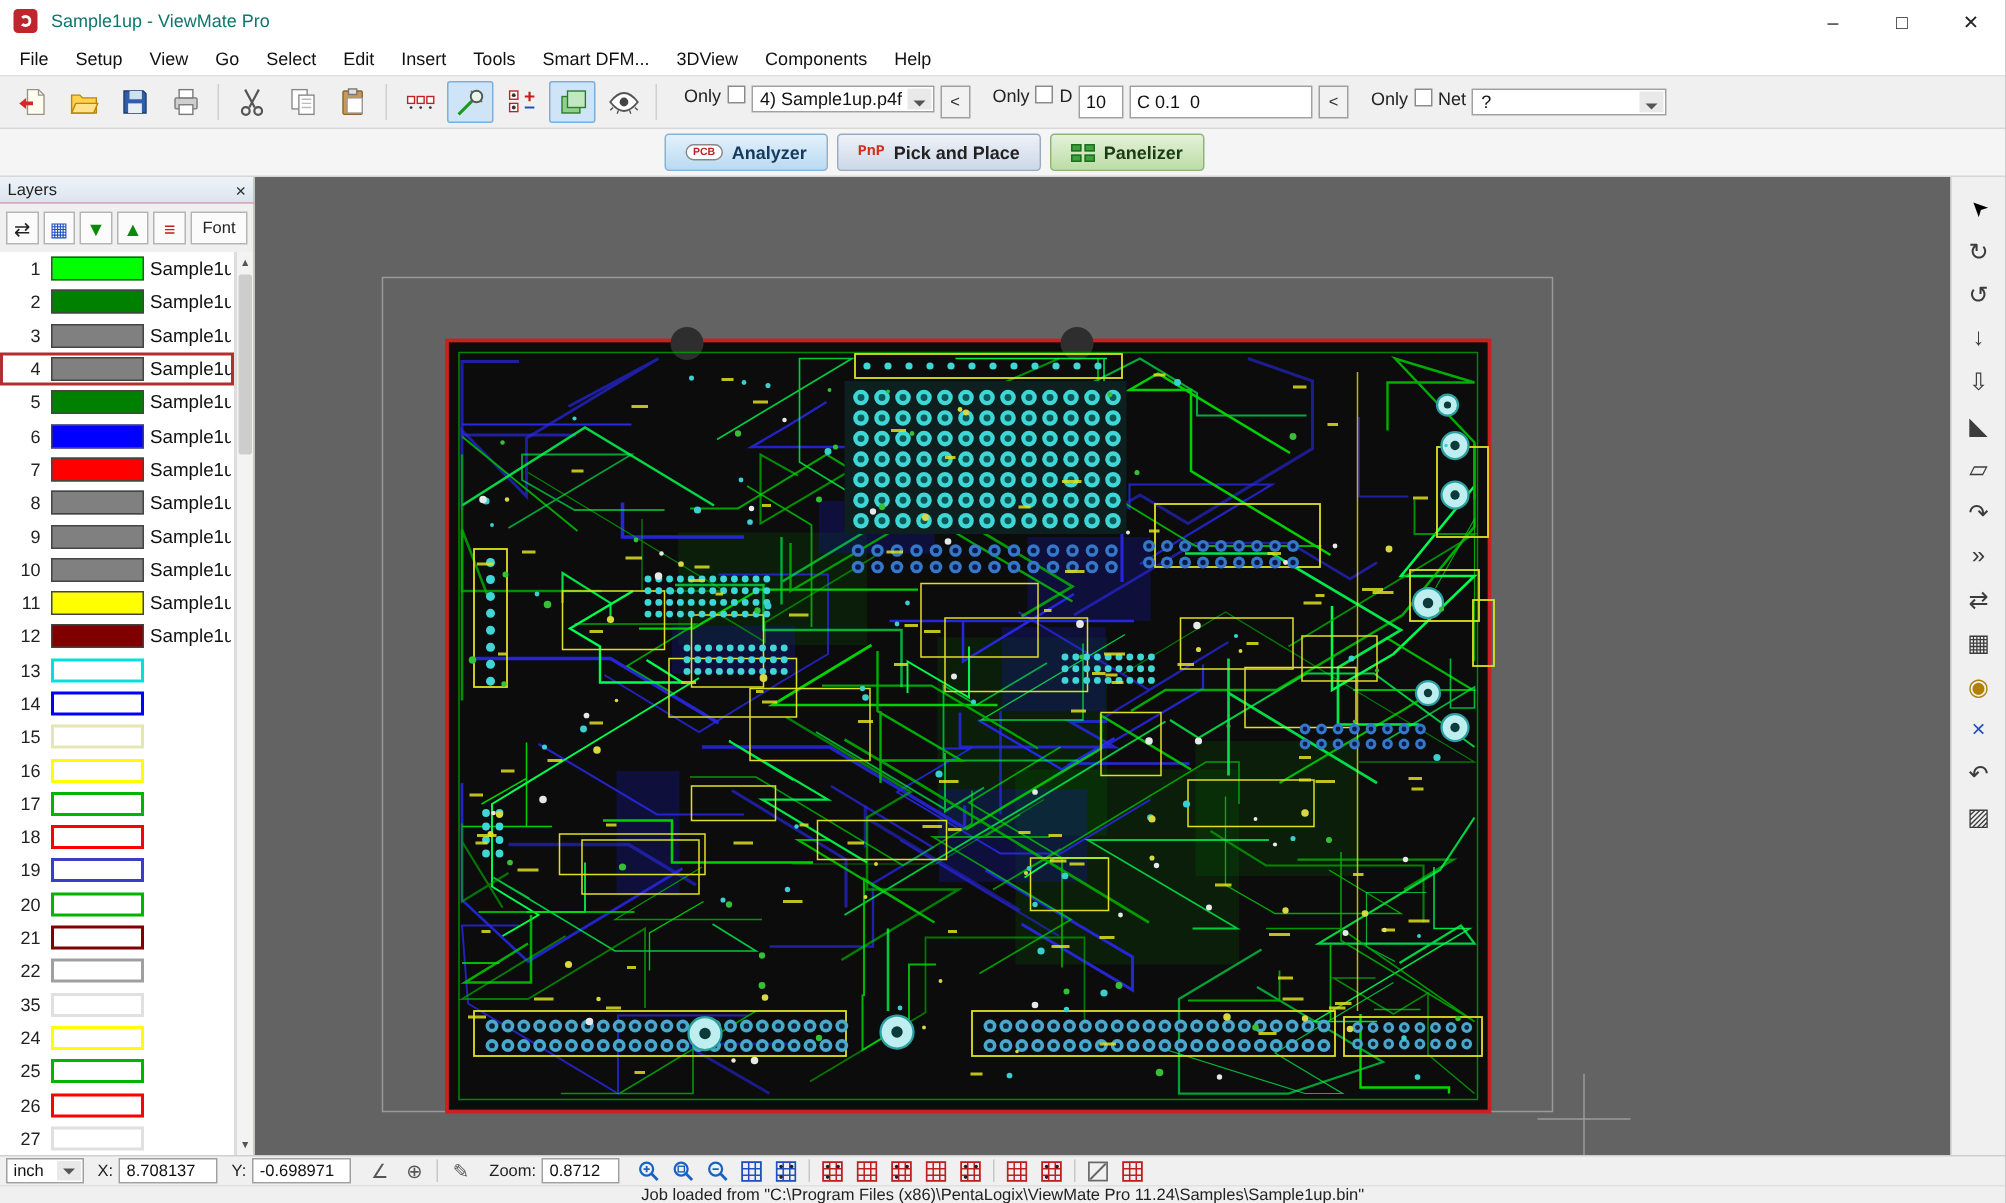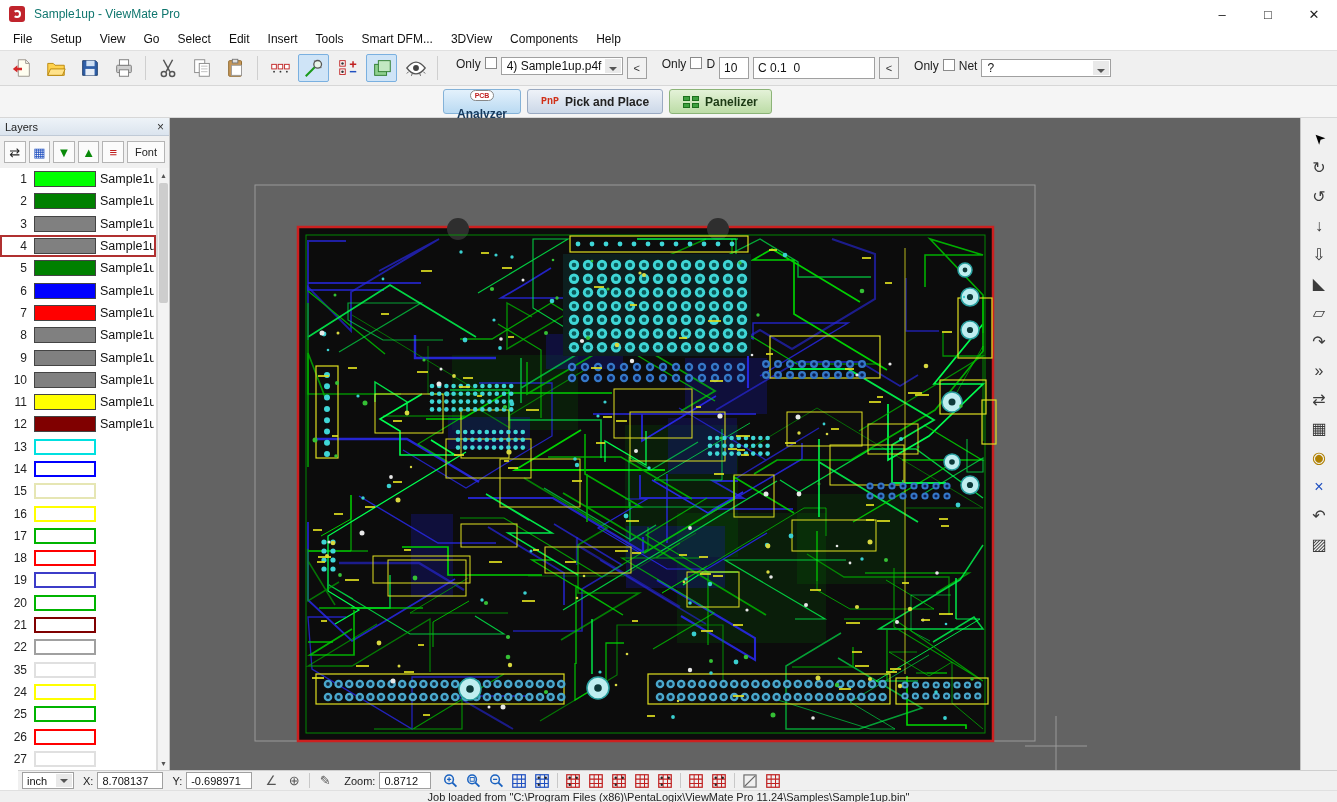--- a/index.html
+++ b/index.html
@@ -28,21 +28,21 @@
   .cb{width:12px;height:12px;border:1px solid #8a8a8a;background:#fff;display:inline-block;}
   .sel{height:18px;background:#fff;border:1px solid #a0a0a0;display:flex;align-items:center;position:relative;padding:0 18px 0 5px;font-size:12px;}
   .sel .arr{position:absolute;right:1px;top:1px;bottom:1px;width:16px;background:#e9e9e9;display:flex;align-items:flex-start;justify-content:center;}
   .arr::after{content:"";border:4px solid transparent;border-top-color:#555;margin-top:8px;}
   .txt{height:22px;border:1px solid #a0a0a0;background:#fff;padding:0 4px;font-size:12px;display:flex;align-items:center;white-space:pre;}
   .small-btn{width:20px;height:22px;border:1px solid #a0a0a0;background:#f2f2f2;display:flex;align-items:center;justify-content:center;font-size:11px;color:#333;}
 
   
   .toolbar2{position:absolute;top:86px;left:0;right:0;height:32px;background:#f5f5f5;border-bottom:1px solid #d7d7d7;display:flex;align-items:center;padding-left:443px;gap:6px;}
   .action-btn{height:25px;display:flex;align-items:center;gap:6px;padding:0 13px;border-radius:3px;border:1px solid;font-size:12px;font-weight:bold;}
-  .action-btn.analyzer{background:linear-gradient(#e3f1fc,#badaf2);border-color:#84b2d8;color:#17395c;flex-direction:column;}
+  .action-btn.analyzer{background:linear-gradient(#e3f1fc,#badaf2);border-color:#84b2d8;color:#17395c;}
   .action-btn.pnp{background:linear-gradient(#eef2f8,#ccd8e8);border-color:#9aaac2;color:#222;}
   .action-btn.panelizer{background:linear-gradient(#e4f2d8,#bcdcA6);border-color:#8cb478;color:#1c3a14;}
   .badge-oval{background:#fff;border:1px solid #888;border-radius:8px;font-size:7px;color:#c02020;padding:1px 4px;font-weight:bold;}
   .badge-pnp{color:#d03018;font-weight:bold;font-size:10px;font-family:Liberation Mono, monospace;}
   .badge-grid{display:grid;grid-template-columns:7px 7px;grid-gap:2px;}
   .badge-grid i{width:7px;height:5px;background:#3fa03f;border:1px solid #1d701d;display:block;}
 
   
   .workspace{position:absolute;top:118px;left:0;width:1337px;height:652px;}
   .layers-panel{position:absolute;left:0;top:0;width:170px;height:652px;background:#ef4444;border-right:1px solid #c4c4c4;}
@@ -62,21 +62,21 @@
   .sb-btn.down{position:absolute;bottom:0;left:0;right:0;}
   .sb-thumb{position:absolute;top:15px;left:1px;right:1px;height:120px;background:#cdcdcd;border-radius:2px;}
 
   .canvas{position:absolute;left:170px;top:0;width:1130px;height:652px;background:#636363;overflow:hidden;}
 
   .right-toolbar{position:absolute;right:0;top:0;width:37px;height:652px;background:#f0f0f0;border-left:1px solid #c4c4c4;display:flex;flex-direction:column;align-items:center;padding-top:7px;gap:2px;}
   .rt-btn{width:28px;height:27px;display:flex;align-items:center;justify-content:center;font-size:16px;color:#3c3c3c;}
   .rt-btn .pointer{display:inline-block;transform:rotate(-135deg);color:#000;font-size:14px;}
 
   
-  .statusbar{position:absolute;top:770px;left:0;right:0;height:20px;background:#f0f0f0;border-top:1px solid #cfcfcf;display:flex;align-items:center;padding-left:4px;gap:4px;font-size:11px;margin-left:18px;}
+  .statusbar{position:absolute;top:770px;left:0;right:0;height:20px;background:#f0f0f0;border-top:1px solid #cfcfcf;display:flex;align-items:center;padding-left:4px;gap:4px;font-size:11px;}
   .statusbar .sel{height:17px;font-size:11px;padding:0 16px 0 4px;}
   .statusbar .arr::after{margin-top:5px;}
   .statusbar .txt{height:17px;font-size:11px;}
   .s-lbl{color:#222;margin-left:5px;}
   .icon-row{display:inline-flex;align-items:center;gap:3px;margin-left:5px;}
   .st-btn{width:20px;height:18px;display:inline-flex;align-items:center;justify-content:center;font-size:13px;}
   .st-sep{width:1px;height:15px;background:#c8c8c8;margin:0 2px;display:inline-block;}
 
   .messagebar{position:absolute;top:790px;left:0;right:0;height:12px;background:#f0f0f0;border-top:1px solid #e0e0e0;text-align:center;font-size:11px;line-height:12px;color:#222;}
 </style>

